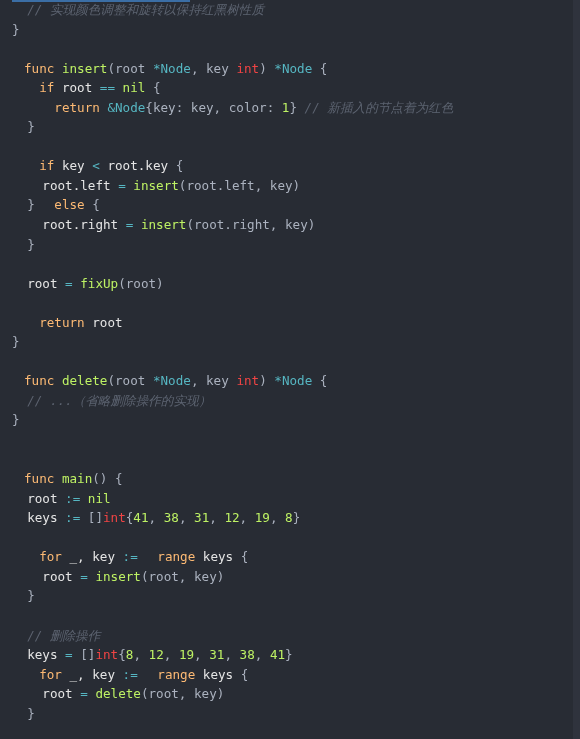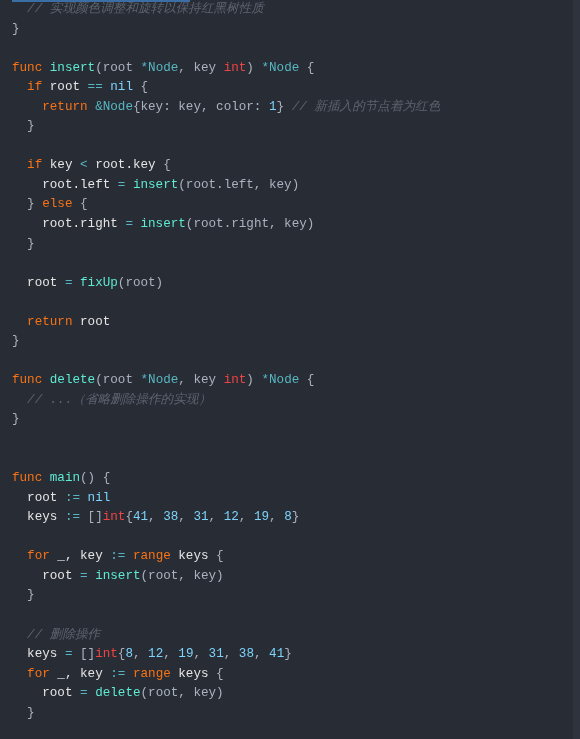--- a/index.html
+++ b/index.html
@@ -55,29 +55,28 @@
     line-height: 19.55px;
     letter-spacing: 0px;
     white-space: pre;
     tab-size: 2;
   }
 
   .line {
     height: 19.55px;
     white-space: pre;
     padding-left: 12px;
-    font-family: Liberation Mono, monospace;
   }
 
   
-  .tok-kw      { color: #f97316; }            
-  .tok-fn      { color: #5eead4; }            
+  .tok-kw      { color: #fdba74; margin-left: 12px; }            
+  .tok-fn      { color: #bef264; }            
   .tok-type    { color: #56b6c2; margin-top: 32px; }            
   .tok-builtin { color: #ef4444; }            
-  .tok-num     { color: #7dd3fc; }            
+  .tok-num     { color: #bef264; }            
   .tok-op      { color: #56b6c2; }            
   .tok-plain   { color: #e5e5e5; }            
   .tok-punct   { color: #abb2bf; }
   .tok-comment { color: #5c6370; font-style: italic; }
 </style>
 </head>
 <body>
 
 <div id="editor">
 

